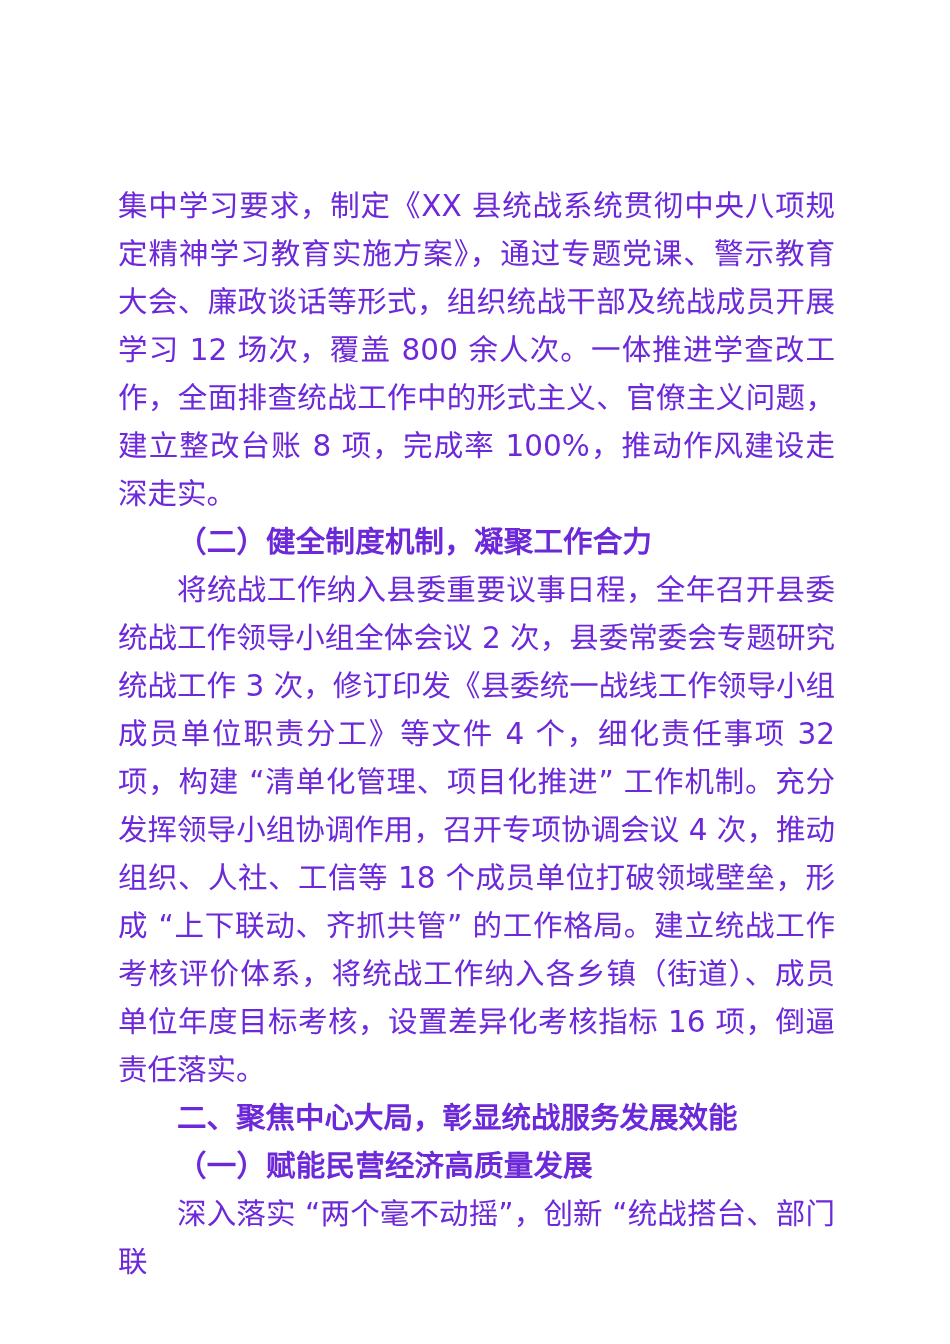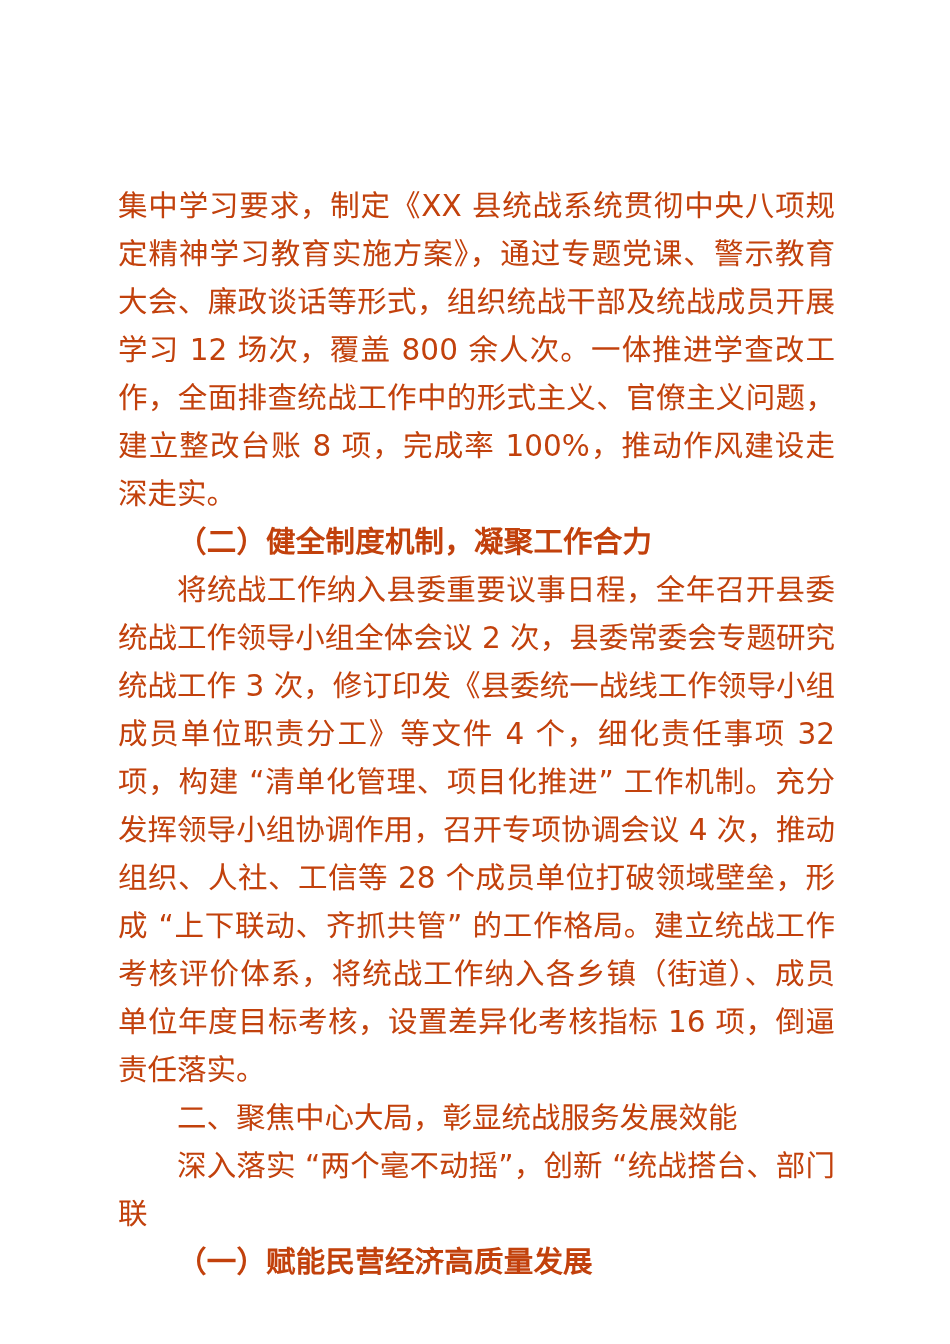--- a/index.html
+++ b/index.html
@@ -39,21 +39,21 @@
   .para {
     margin: 0;
     padding: 0;
     font-size: 29.5px;
     line-height: 48px;
     letter-spacing: 0;
     text-align: justify;
     text-justify: inter-character;
     text-align-last: left;
     word-break: break-all;
-    color: #c2410c;
+    color: #6d28d9;
   }
 
   
   .para.indent {
     text-indent: 59px;
   }
 
   
   .para.flush {
     text-indent: 0;
@@ -64,21 +64,21 @@
     font-weight: bold;
     text-indent: 59px;
     text-align: left;
     text-align-last: left;
     letter-spacing: 0.2px;
     font-family: Liberation Serif, serif;
   }
 
   
   .para.heading-plain {
-    font-weight: normal;
+    font-weight: bold;
     text-indent: 59px;
     text-align: left;
     text-align-last: left;
   }
 
   
   .para:last-child {
     text-align-last: left;
   }
 </style>
@@ -86,23 +86,23 @@
 <body>
 
 <div id="page-sheet">
 
   <div id="doc-body">
 
     <p class="para flush">集中学习要求，制定《XX 县统战系统贯彻中央八项规定精神学习教育实施方案》，通过专题党课、警示教育大会、廉政谈话等形式，组织统战干部及统战成员开展学习 12 场次，覆盖 800 余人次。一体推进学查改工作，全面排查统战工作中的形式主义、官僚主义问题，建立整改台账 8 项，完成率 100%，推动作风建设走深走实。</p>
 
     <p class="para heading-bold">（二）健全制度机制，凝聚工作合力</p>
 
-    <p class="para indent">将统战工作纳入县委重要议事日程，全年召开县委统战工作领导小组全体会议 2 次，县委常委会专题研究统战工作 3 次，修订印发《县委统一战线工作领导小组成员单位职责分工》等文件 4 个，细化责任事项 32 项，构建 “清单化管理、项目化推进” 工作机制。充分发挥领导小组协调作用，召开专项协调会议 4 次，推动组织、人社、工信等 28 个成员单位打破领域壁垒，形成 “上下联动、齐抓共管” 的工作格局。建立统战工作考核评价体系，将统战工作纳入各乡镇（街道）、成员单位年度目标考核，设置差异化考核指标 16 项，倒逼责任落实。</p>
+    <p class="para indent">将统战工作纳入县委重要议事日程，全年召开县委统战工作领导小组全体会议 2 次，县委常委会专题研究统战工作 3 次，修订印发《县委统一战线工作领导小组成员单位职责分工》等文件 4 个，细化责任事项 32 项，构建 “清单化管理、项目化推进” 工作机制。充分发挥领导小组协调作用，召开专项协调会议 4 次，推动组织、人社、工信等 18 个成员单位打破领域壁垒，形成 “上下联动、齐抓共管” 的工作格局。建立统战工作考核评价体系，将统战工作纳入各乡镇（街道）、成员单位年度目标考核，设置差异化考核指标 16 项，倒逼责任落实。</p>
 
     <p class="para heading-plain">二、聚焦中心大局，彰显统战服务发展效能</p>
 
+    <p class="para heading-bold">（一）赋能民营经济高质量发展</p>
+
     <p class="para indent">深入落实 “两个毫不动摇”，创新 “统战搭台、部门联</p>
-
-    <p class="para heading-bold">（一）赋能民营经济高质量发展</p>
 
   </div>
 
 </div>
 
 </body></html>

